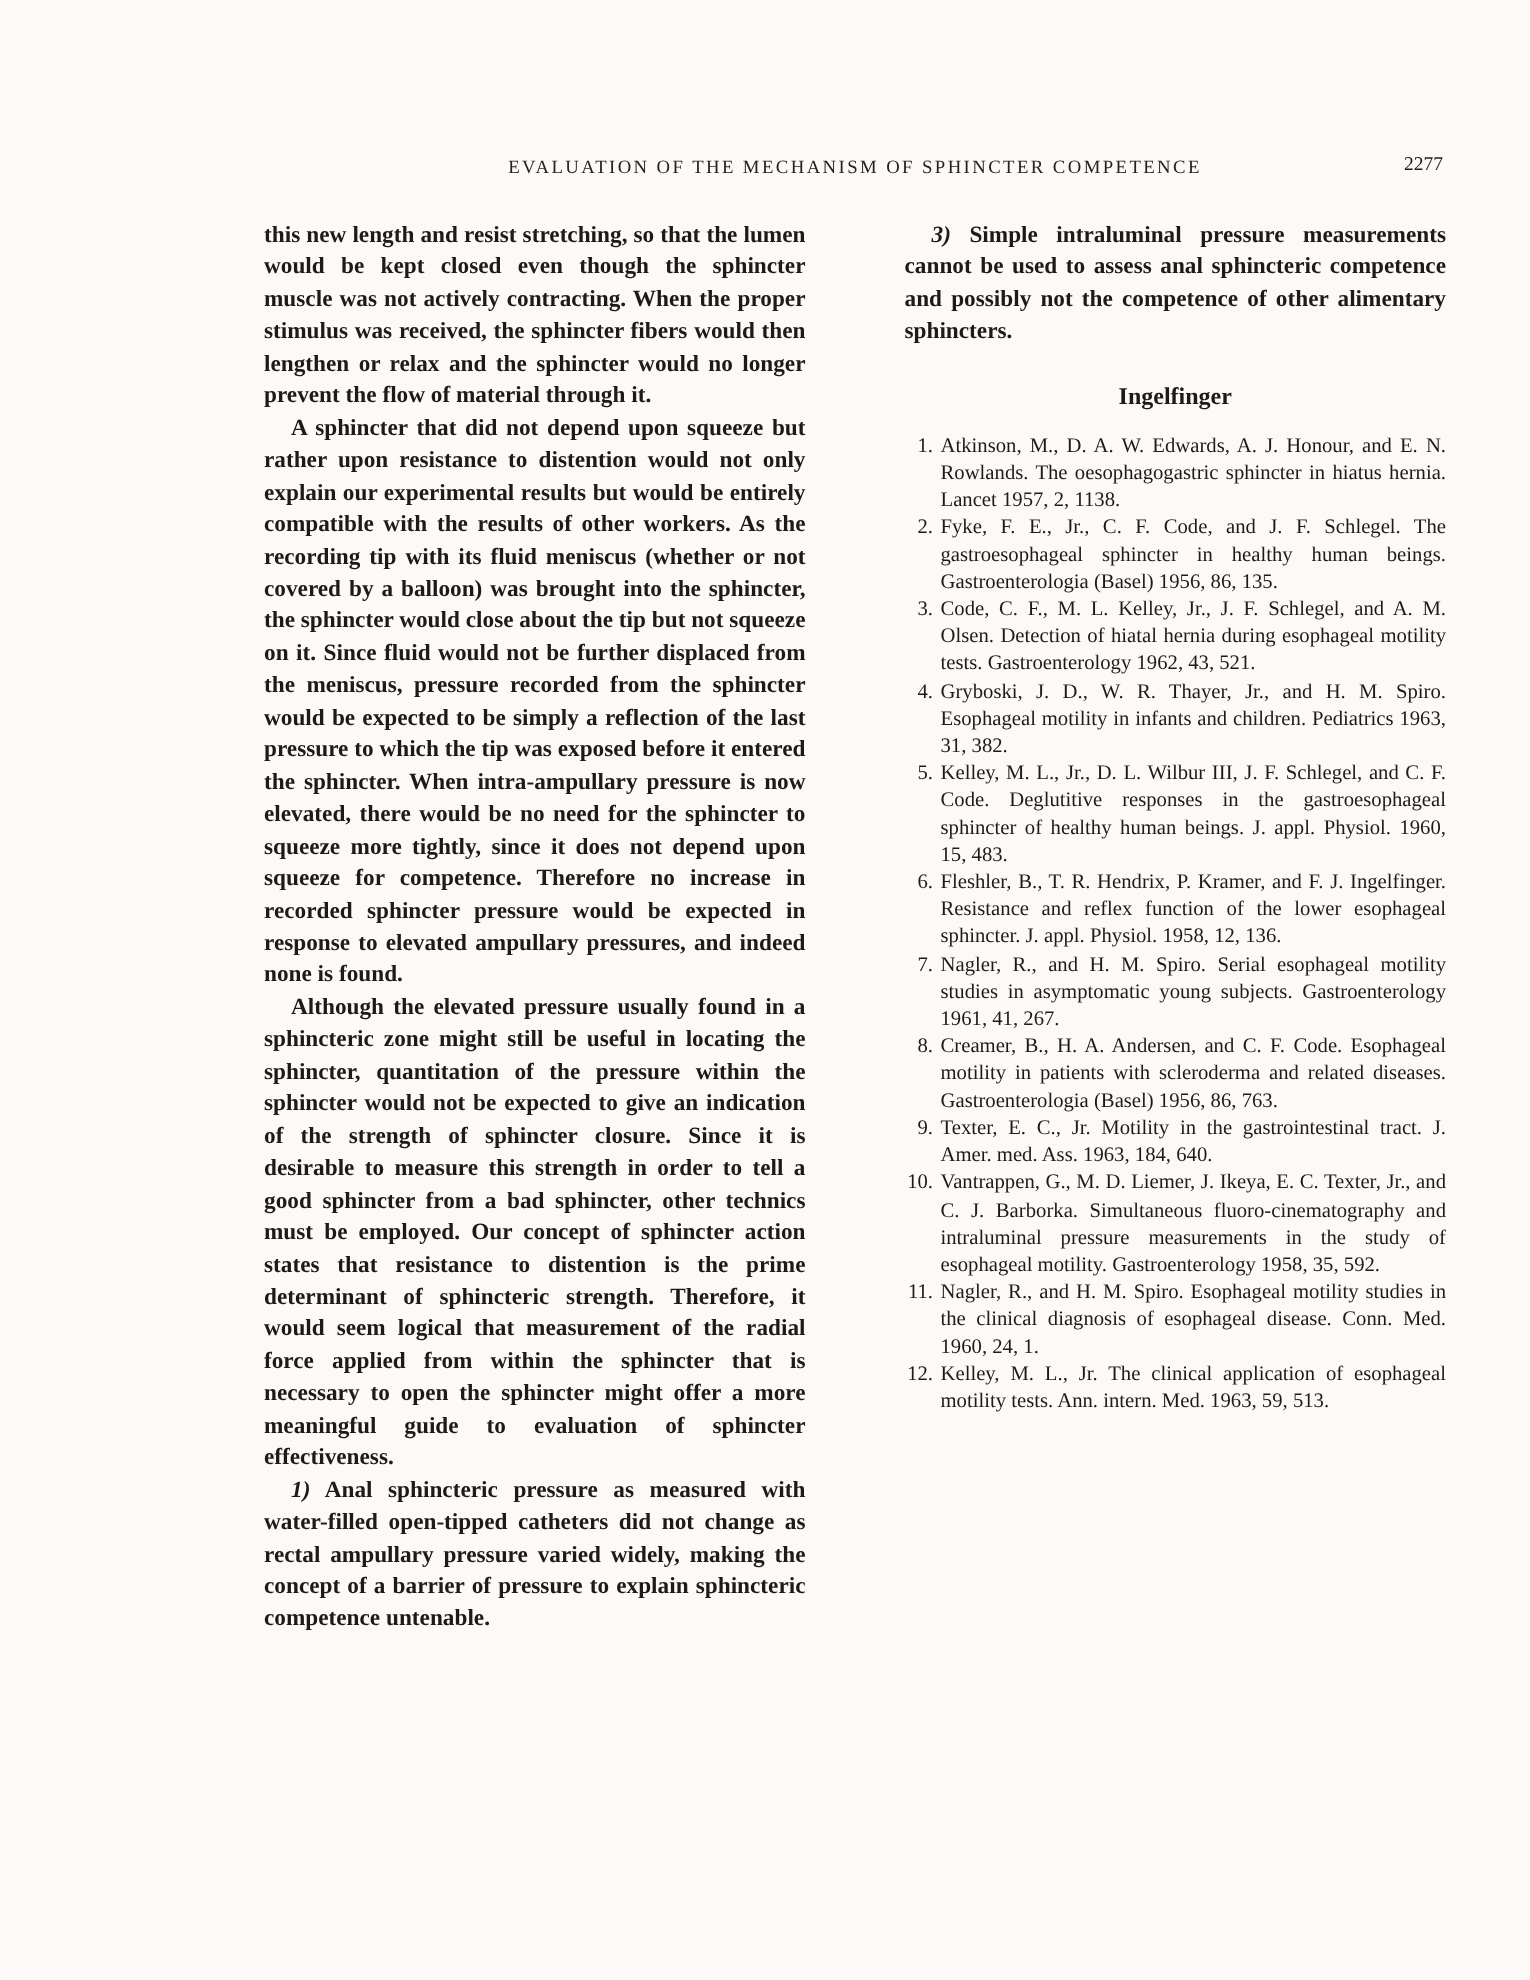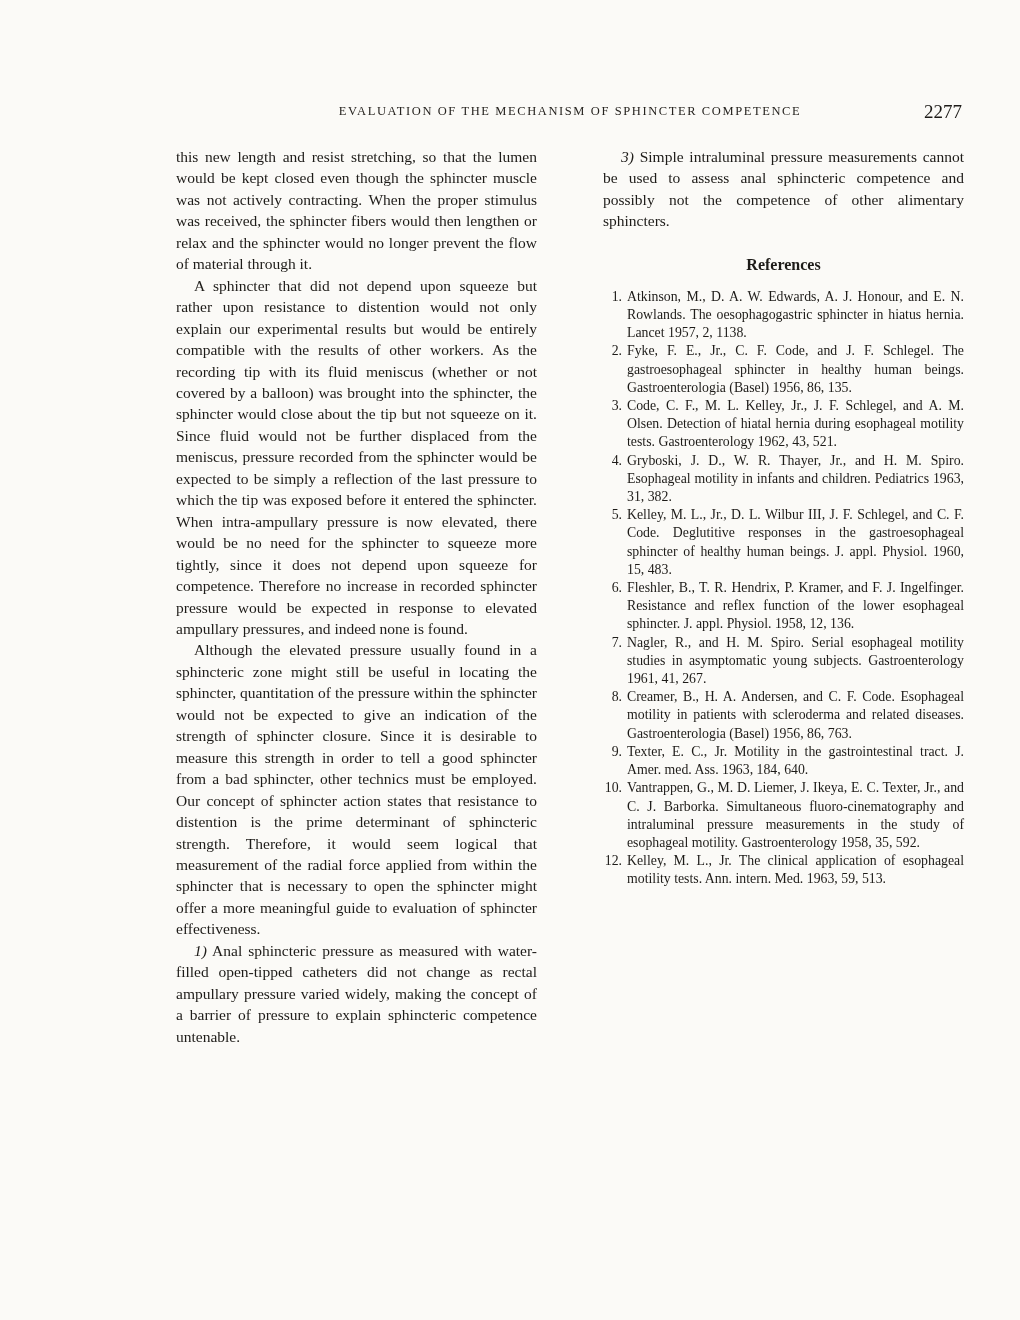--- a/index.html
+++ b/index.html
@@ -27,32 +27,33 @@
     text-align: center;
     font-size: 12.5px;
     letter-spacing: 1.6px;
     color: #26231f;
     white-space: nowrap;
   }
   .page-number {
     position: absolute;
     right: 2px;
     top: -3px;
-    font-size: 19px;
+    font-size: 13px;
   }
   .columns {
     display: flex;
     justify-content: space-between;
   }
   .column { width: 361px; }
   .para {
     margin: 0;
     font-size: 15.5px;
     line-height: 1.385;
     text-align: justify;
+    font-weight: bold;
   }
   .para.indent { text-indent: 18px; }
   .item-num { font-style: italic; }
   .section-heading {
     text-align: center;
     font-size: 16px;
     font-weight: bold;
     margin: 24px 0 14px 0;
   }
   .references {
@@ -97,21 +98,21 @@
         <span>Anal sphincteric pressure as measured with water-filled open-tipped catheters did not change as rectal ampullary pressure varied widely, making the concept of a barrier of pressure to explain sphincteric competence untenable.</span>
       </p>
     </div>
 
     <div class="column">
       <p class="para indent">
         <span class="item-num">3)</span>
         <span>Simple intraluminal pressure measurements cannot be used to assess anal sphincteric competence and possibly not the competence of other alimentary sphincters.</span>
       </p>
 
-      <h3 class="section-heading">References</h3>
+      <h3 class="section-heading">Ingelfinger</h3>
 
       <div class="references">
         <div class="reference">
           <span class="ref-num">1.</span>
           <span class="ref-text">Atkinson, M., D. A. W. Edwards, A. J. Honour, and E. N. Rowlands. The oesophagogastric sphincter in hiatus hernia. Lancet 1957, 2, 1138.</span>
         </div>
         <div class="reference">
           <span class="ref-num">2.</span>
           <span class="ref-text">Fyke, F. E., Jr., C. F. Code, and J. F. Schlegel. The gastroesophageal sphincter in healthy human beings. Gastroenterologia (Basel) 1956, 86, 135.</span>
         </div>
@@ -141,20 +142,24 @@
         </div>
         <div class="reference">
           <span class="ref-num">9.</span>
           <span class="ref-text">Texter, E. C., Jr. Motility in the gastrointestinal tract. J. Amer. med. Ass. 1963, 184, 640.</span>
         </div>
         <div class="reference">
           <span class="ref-num">10.</span>
           <span class="ref-text">Vantrappen, G., M. D. Liemer, J. Ikeya, E. C. Texter, Jr., and C. J. Barborka. Simultaneous fluoro-cinematography and intraluminal pressure measurements in the study of esophageal motility. Gastroenterology 1958, 35, 592.</span>
         </div>
         <div class="reference">
+          <span class="ref-num">11.</span>
+          <span class="ref-text">Nagler, R., and H. M. Spiro. Esophageal motility studies in the clinical diagnosis of esophageal disease. Conn. Med. 1960, 24, 1.</span>
+        </div>
+        <div class="reference">
           <span class="ref-num">12.</span>
           <span class="ref-text">Kelley, M. L., Jr. The clinical application of esophageal motility tests. Ann. intern. Med. 1963, 59, 513.</span>
         </div>
       </div>
     </div>
 
   </div>
 </div>
 
 </body></html>

